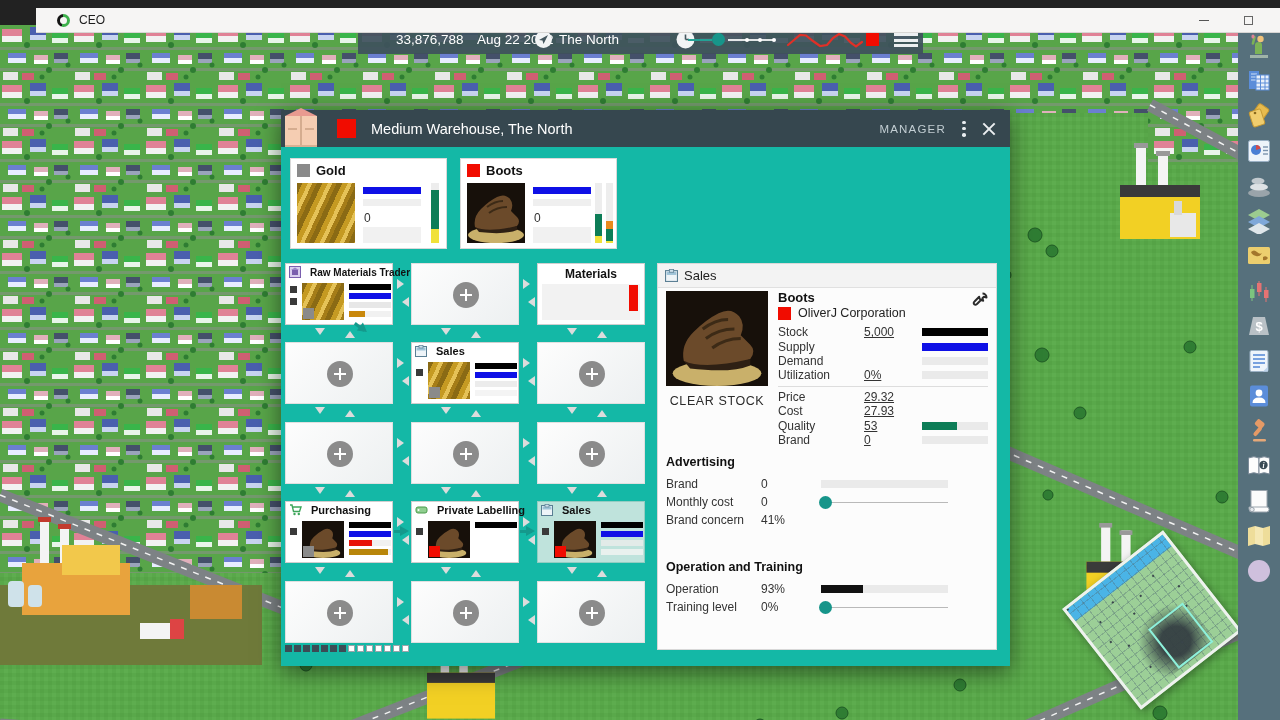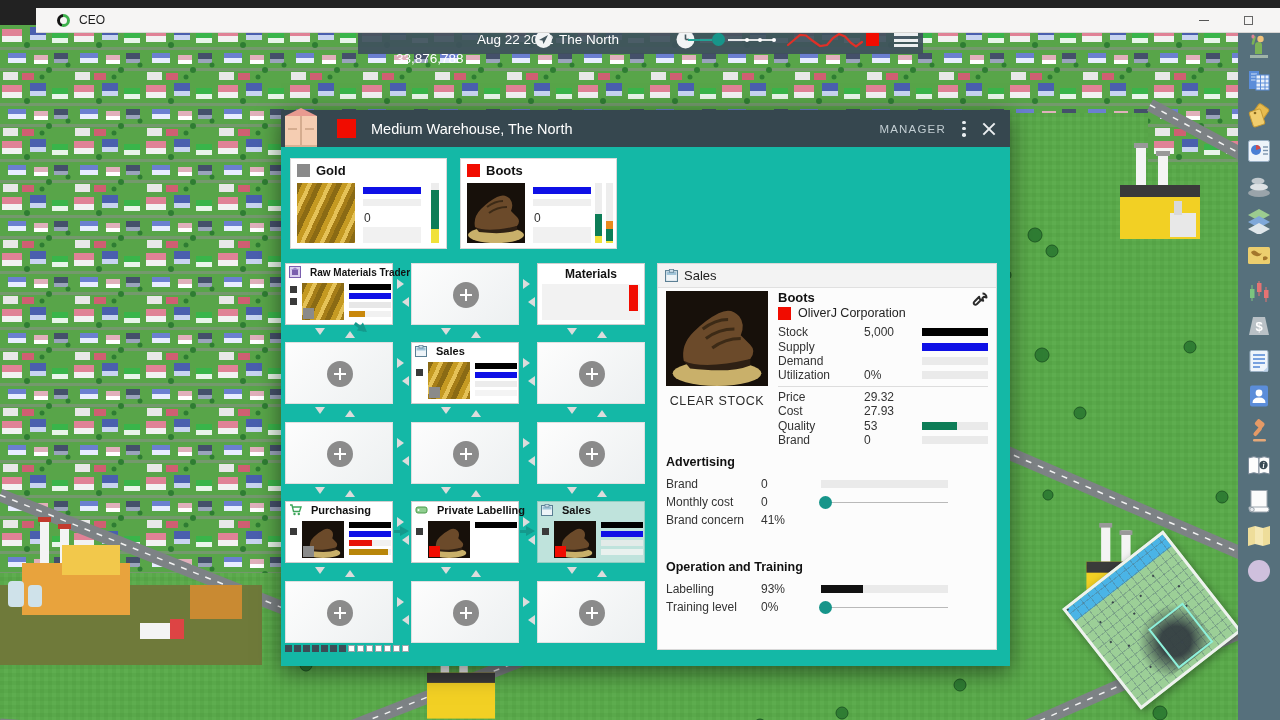--- a/index.html
+++ b/index.html
@@ -31,21 +31,21 @@
                repeating-linear-gradient(90deg,transparent 0 8px,rgba(80,105,115,.35) 8px 9px);}
   .mm-city{position:absolute;left:28px;top:55px;width:70px;height:62px;
     background:radial-gradient(ellipse at 55% 60%,rgba(52,62,66,.95) 0 28%,rgba(52,62,66,.55) 45%,transparent 70%);}
   .mm-spots{position:absolute;left:0;top:0;width:2px;height:2px;background:#3a454b;
     box-shadow:18px 30px #3a454b,40px 22px #3a454b,66px 34px #3a454b,88px 26px #3a454b,26px 66px #3a454b,
       96px 70px #3a454b,70px 96px #3a454b,30px 96px #3a454b,102px 50px #3a454b,50px 44px #3a454b,14px 52px #3a454b;}
   .mm-view{position:absolute;left:52px;top:66px;width:40px;height:46px;border:2px solid #8df0da;}
   
   .topbar{position:absolute;left:358px;top:25px;width:565px;height:29px;background:rgba(62,81,92,.93);
     z-index:3;color:#fff;font-size:13.5px;}
-  .tb-cash{position:absolute;left:38px;top:0;line-height:29px;margin-top:19px;}
+  .tb-cash{position:absolute;left:38px;top:0;line-height:29px;}
   .tb-date{position:absolute;left:119px;top:0;line-height:29px;}
   .tb-nav{position:absolute;left:177px;top:6px;width:17px;height:17px;border-radius:50%;background:#f2f4f5;}
   .tb-nav svg{position:absolute;left:2px;top:2px;}
   .tb-loc{position:absolute;left:201px;top:0;line-height:29px;}
   .tb-clock{position:absolute;left:318px;top:5px;width:19px;height:19px;}
   .tb-track-teal{position:absolute;left:330px;top:14px;width:24px;height:2px;background:#23a295;}
   .tb-knob{position:absolute;left:354px;top:8px;width:13px;height:13px;border-radius:50%;background:#17958a;}
   .tb-track-white{position:absolute;left:370px;top:14px;width:47px;height:2px;background:rgba(255,255,255,.85);}
   .tb-dot{position:absolute;top:13px;width:4px;height:4px;border-radius:50%;background:#fff;}
   .tb-chart{position:absolute;left:428px;top:4px;}
@@ -129,21 +129,21 @@
   .d-img{position:absolute;left:8px;top:27px;width:102px;height:95px;}
   .clearstock{position:absolute;left:2px;top:130px;width:114px;text-align:center;font-size:12.5px;
     color:#2b2b2b;letter-spacing:.6px;}
   .d-name{position:absolute;left:120px;top:26px;font-weight:bold;font-size:13px;color:#111;}
   .d-corp{position:absolute;left:120px;top:42px;display:flex;align-items:center;gap:7px;font-size:12.5px;color:#222;}
   .d-corp i{width:13px;height:13px;background:#f10c00;}
   .wrench{position:absolute;right:8px;top:28px;}
   .stats{position:absolute;left:120px;top:61px;width:210px;}
   .stat-row{display:flex;align-items:center;height:14.4px;font-size:12px;color:#333;}
   .s-label{flex:0 0 86px;}
-  .s-value{flex:0 0 58px;}
+  .s-value{flex:0 0 58px;text-decoration:underline;}
   .s-bar{flex:1;height:8px;background:#eaeaea;position:relative;}
   .s-bar i{position:absolute;left:0;top:0;height:100%;display:block;}
   .s-none{flex:1;}
   .s-div{height:1px;background:#ddd;margin:3px 0;}
   .sect{position:absolute;left:8px;right:10px;}
   .sect-title{font-weight:bold;font-size:12.5px;color:#111;margin-bottom:6px;}
   .a-row{display:flex;align-items:center;height:18px;font-size:12px;color:#333;}
   .a-label{flex:0 0 95px;}
   .a-value{flex:0 0 60px;}
   .a-ctrl{flex:0 0 127px;position:relative;height:18px;}
@@ -849,21 +849,21 @@
             </div>
           <div class="a-row">
               <span class="a-label">Brand concern</span>
               <span class="a-value">41%</span>
             </div>
         </div>
 
         <div class="sect" style="top:296px">
           <div class="sect-title">Operation and Training</div>
           <div class="a-row">
-              <span class="a-label">Labelling</span>
+              <span class="a-label">Operation</span>
               <span class="a-value">93%</span>
             <span class="a-ctrl">
                 <span class="a-bar">
                   <i style="width: 33%; background: rgb(17, 17, 17);"></i>
                 </span>
               </span>
             </div>
           <div class="a-row">
               <span class="a-label">Training level</span>
               <span class="a-value">0%</span>

